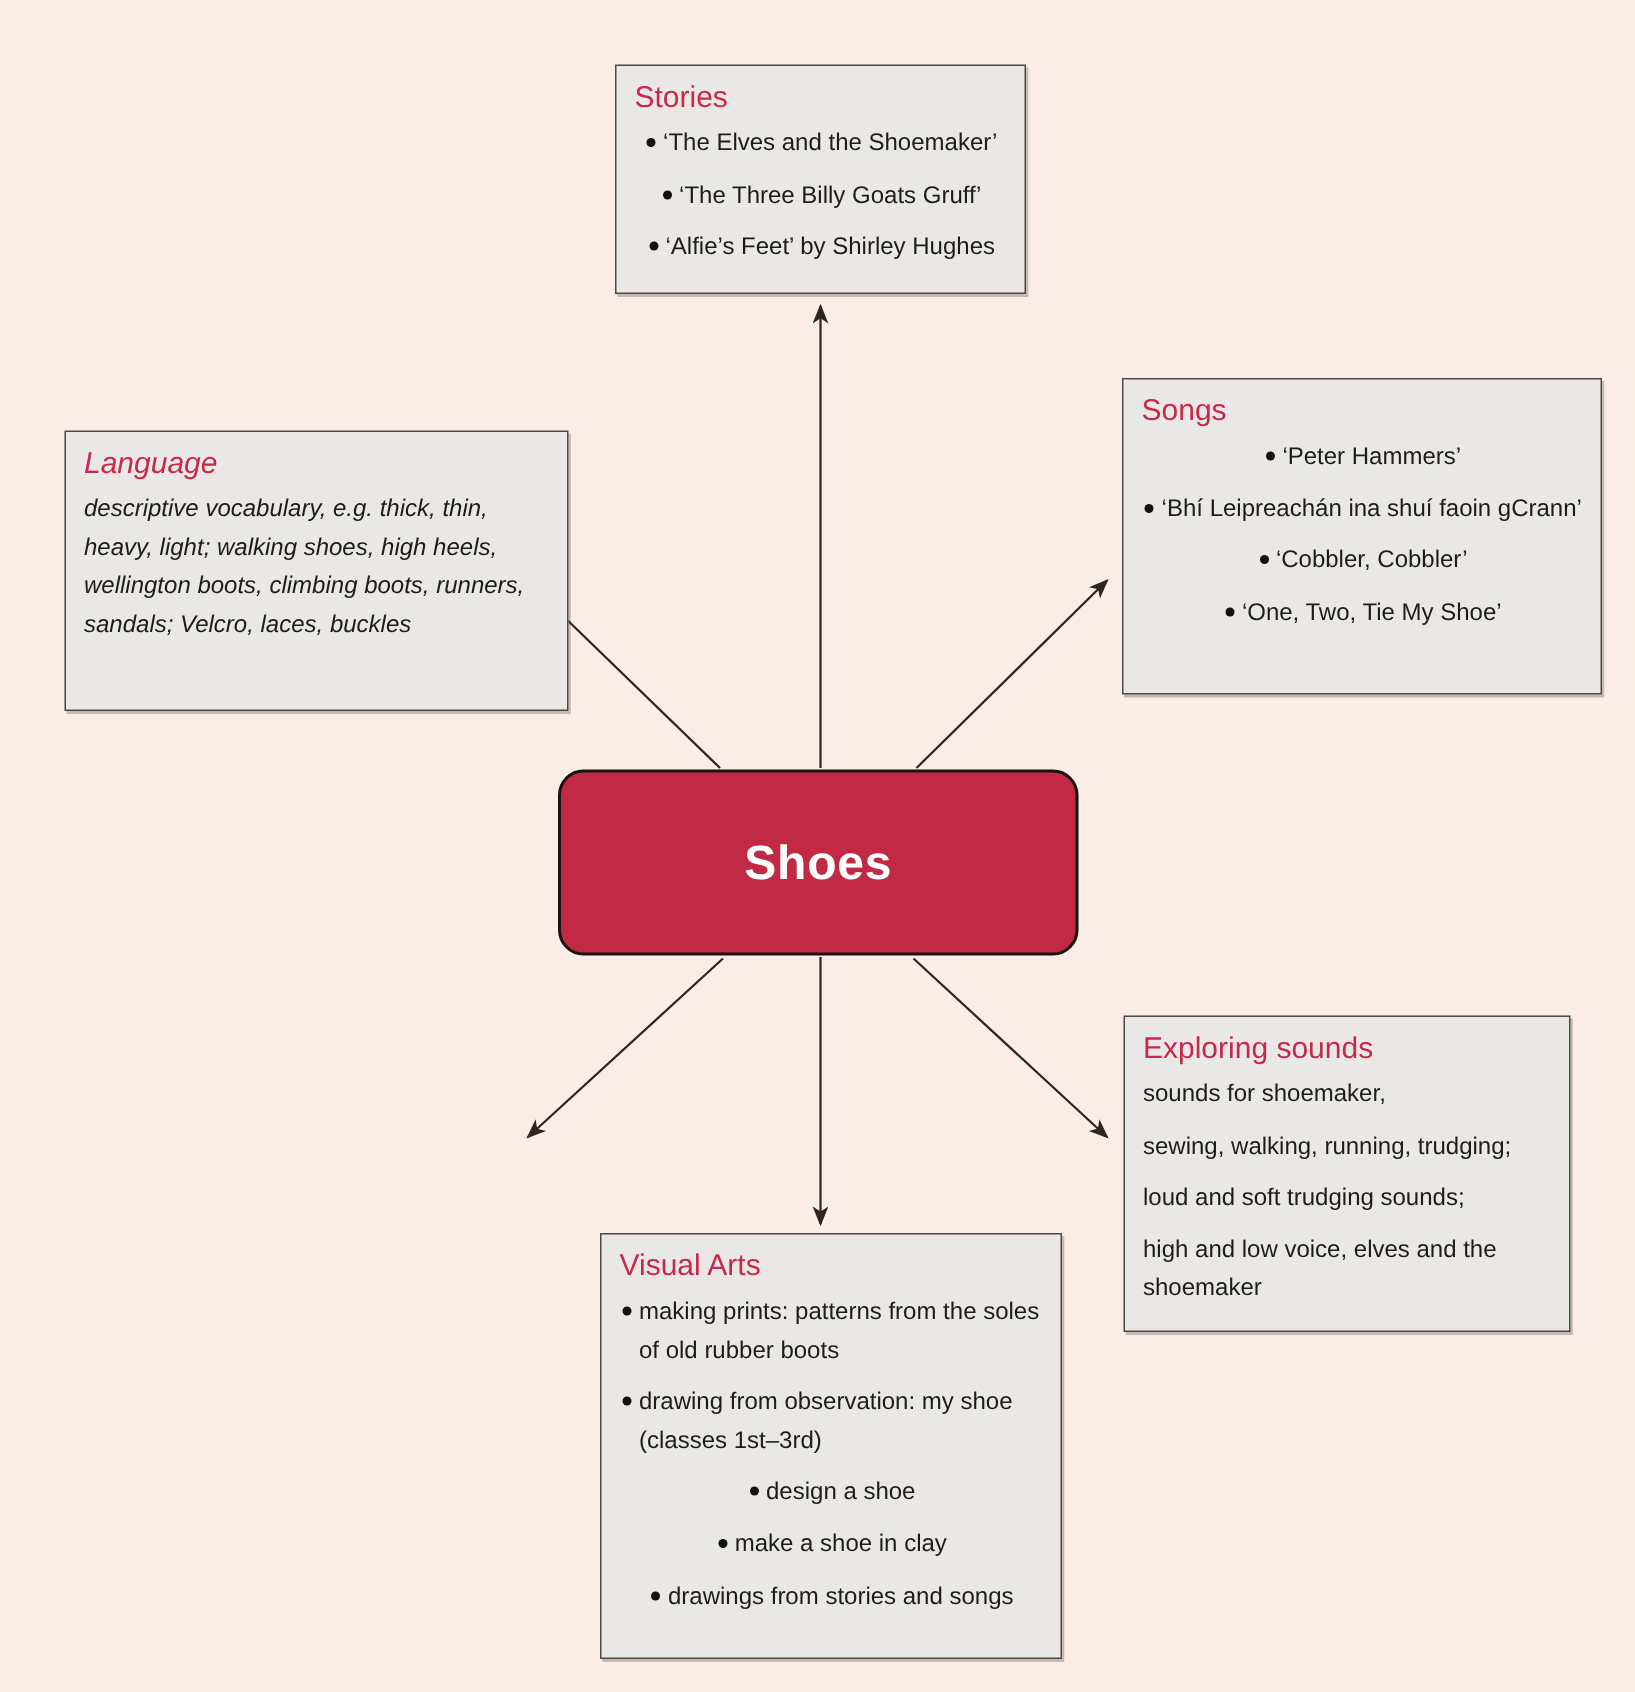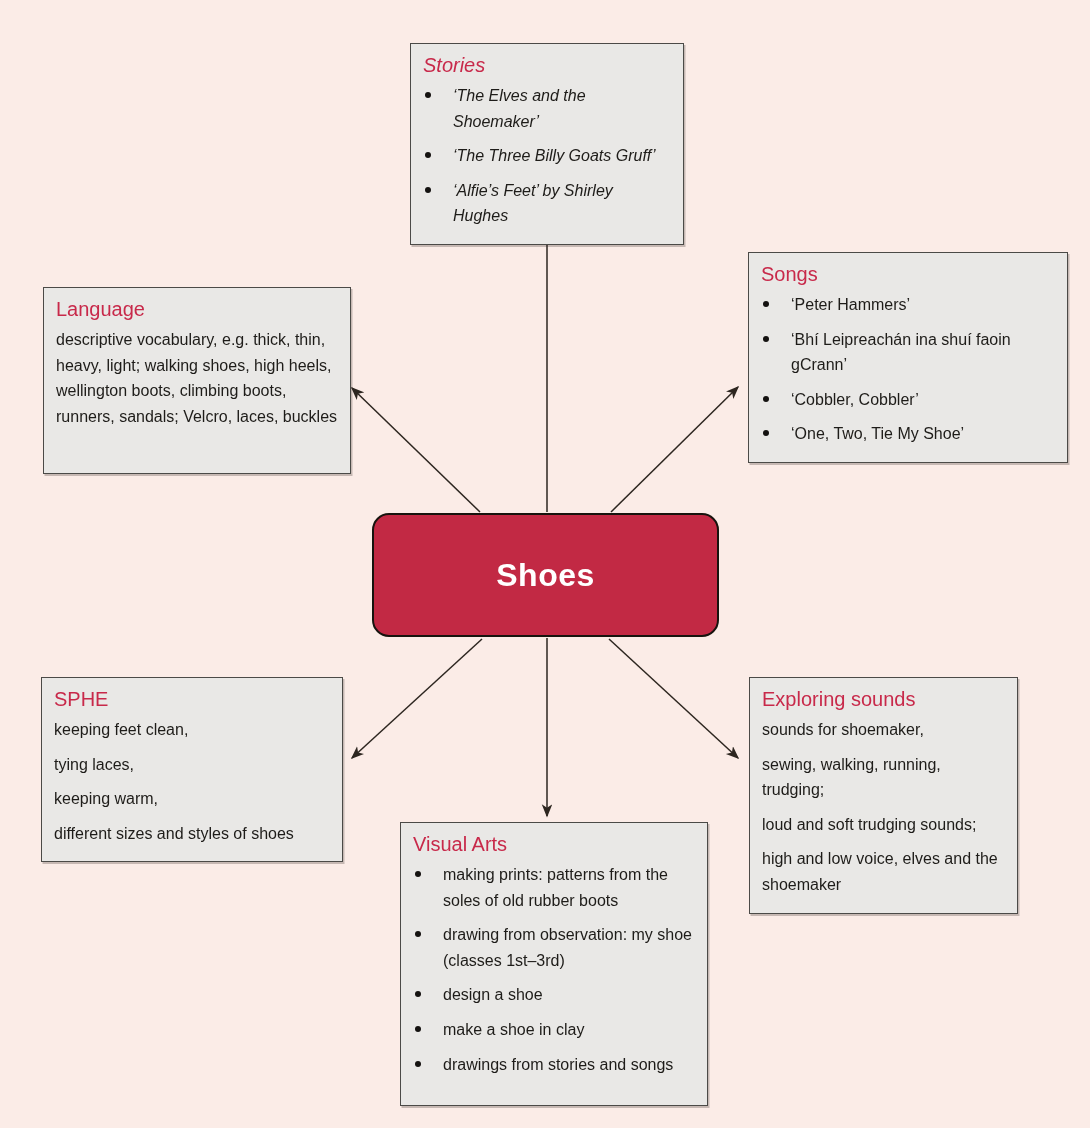--- a/index.html
+++ b/index.html
@@ -56,35 +56,36 @@
   .box p{
     margin:0 0 9px 0;
   }
   .box ul{
     list-style:none;
     margin:2px 0 0 0;
     padding:0 0 0 2px;
   }
   .box li{
     display:flex;
-    gap:22px;
+    gap:5px;
     margin:0 0 9px 0;
+    justify-content:center;
   }
   .dot{
     flex:0 0 auto;
     width:6px;height:6px;
     border-radius:50%;
     background:#141210;
     margin-top:9px;
   }
-  .node-stories   {left:410px; top:43px;  width:274px; min-height:153px;font-style:italic;}
+  .node-stories   {left:410px; top:43px;  width:274px; min-height:153px;}
   .node-songs     {left:748px; top:252px; width:320px; min-height:211px;}
-  .node-language  {left:43px;  top:287px; width:308px; min-height:187px;}
+  .node-language  {left:43px;  top:287px; width:336px; min-height:187px;font-style:italic;}
   .node-sphe      {left:41px;  top:677px; width:302px; min-height:185px;}
-  .node-exploring {left:749px; top:677px; width:269px; min-height:210px;}
+  .node-exploring {left:749px; top:677px; width:298px; min-height:210px;}
   .node-visual    {left:400px; top:822px; width:308px; min-height:284px;}
   .center-node{
     position:absolute;
     left:372px; top:513px;
     width:347px; height:124px;
     box-sizing:border-box;
     background:var(--center-fill,#c22944);
     border:2.5px solid var(--center-border,#17130e);
     border-radius:17px;
     display:flex;
@@ -159,27 +160,20 @@
 
   <div class="box node-language">
     <h2>Language</h2>
     <p>descriptive vocabulary, e.g. thick, thin, heavy, light; walking shoes, high heels, wellington boots, climbing boots, runners, sandals; Velcro, laces, buckles</p>
   </div>
 
   <div class="center-node">
     <span>Shoes</span>
   </div>
 
-  <div class="box node-sphe">
-    <h2>SPHE</h2>
-    <p>keeping feet clean,</p>
-    <p>tying laces,</p>
-    <p>keeping warm,</p>
-    <p>different sizes and styles of shoes</p>
-  </div>
 
   <div class="box node-exploring">
     <h2>Exploring sounds</h2>
     <p>sounds for shoemaker,</p>
     <p>sewing, walking, running, trudging;</p>
     <p>loud and soft trudging sounds;</p>
     <p>high and low voice, elves and the shoemaker</p>
   </div>
 
   <div class="box node-visual">

